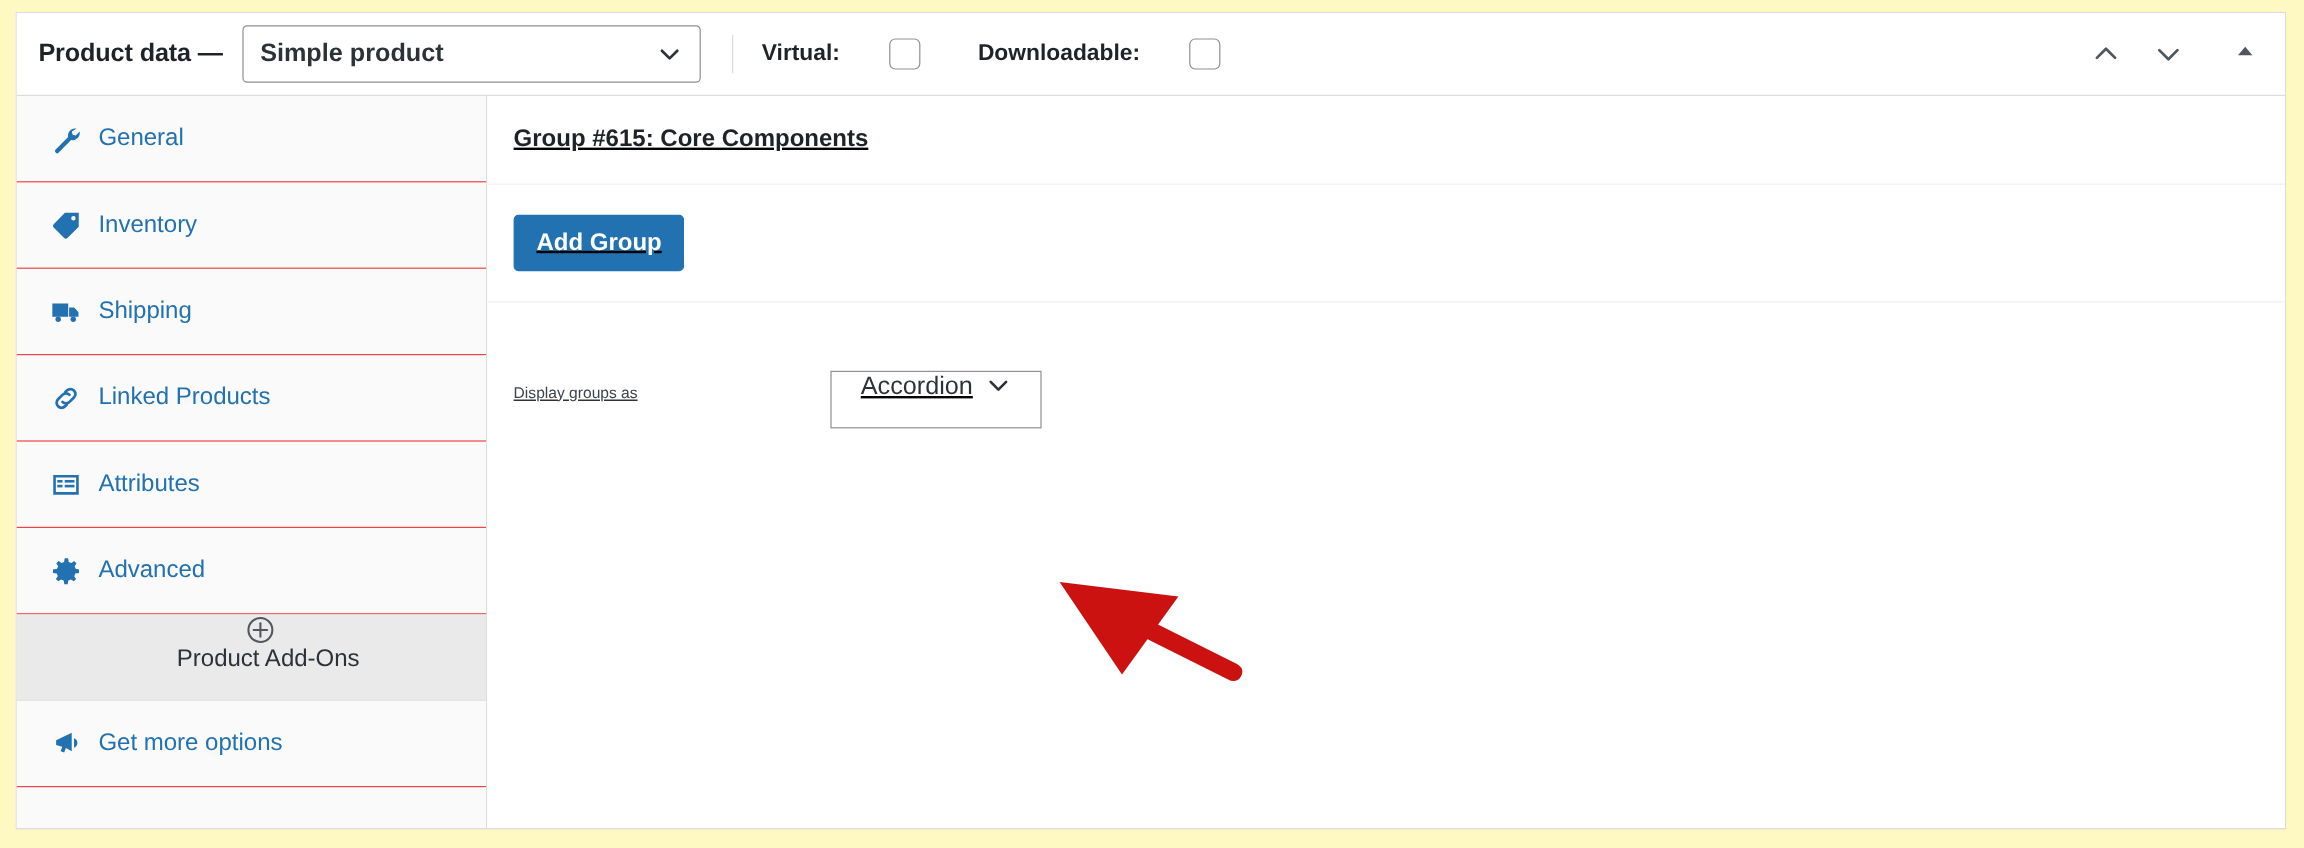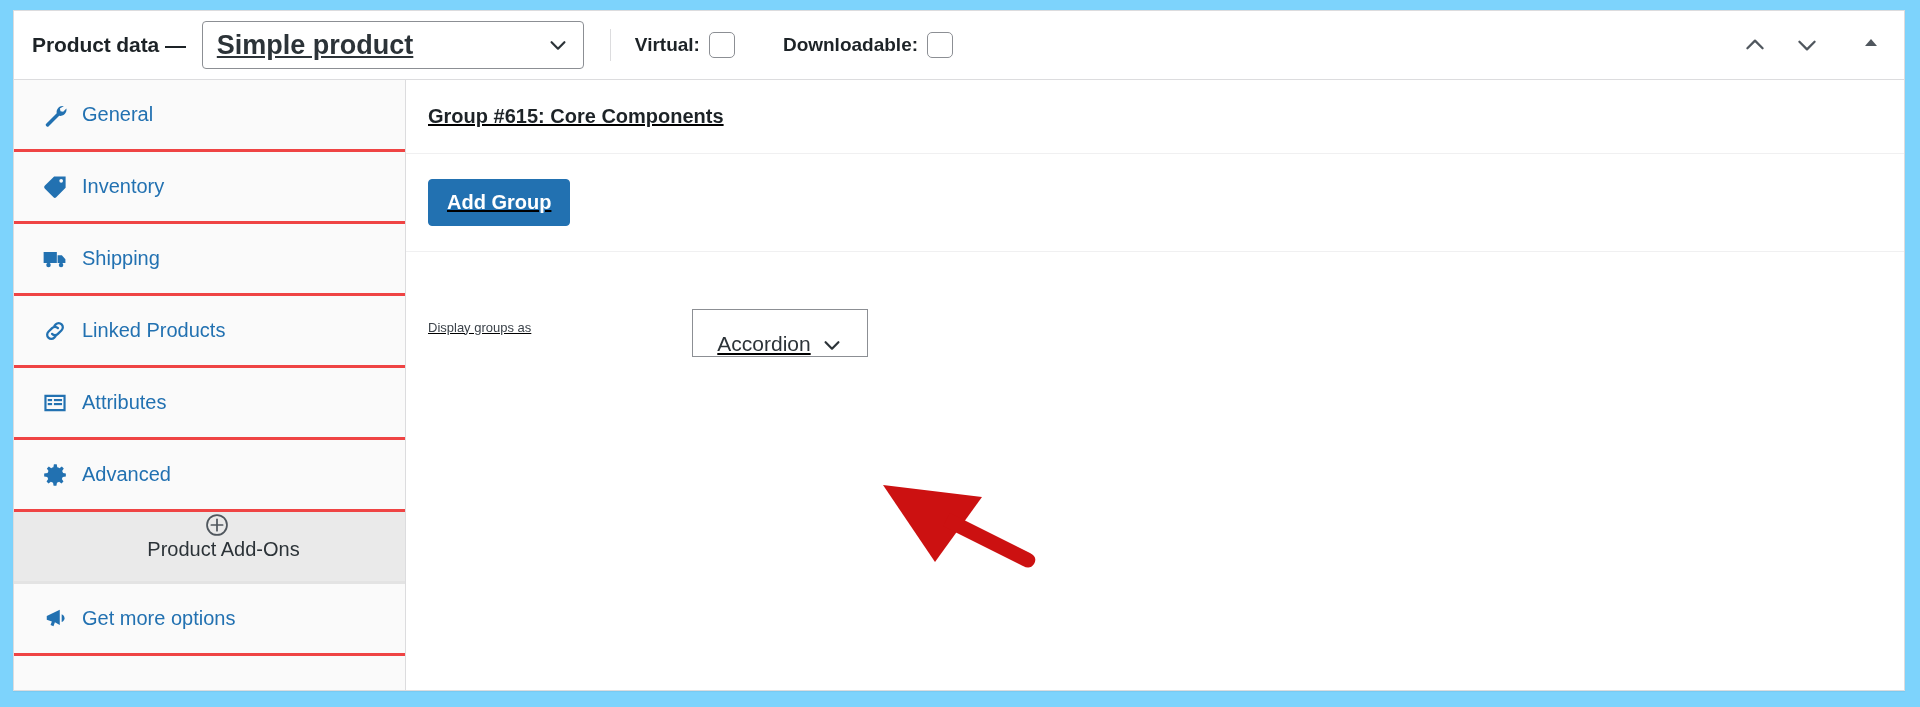--- a/index.html
+++ b/index.html
@@ -9,21 +9,21 @@
     width: 1920px;
     height: 707px;
     overflow: hidden;
     font-family: "Liberation Sans", sans-serif;
   }
 
   .page {
     position: relative;
     width: 1920px;
     height: 707px;
-    background: #7dd3fc;
+    background: #fef9c3;
   }
 
   
   .metabox {
     position: absolute;
     left: 13px;
     top: 10px;
     width: 1892px;
     height: 681px;
     background: #ffffff;
@@ -60,26 +60,25 @@
     border: 1px solid #8c8f94;
     border-radius: 4px;
     background: #fff;
     display: flex;
     align-items: center;
     padding: 0 14px;
     box-sizing: border-box;
     cursor: pointer;
   }
   .product-type-select .val {
-    font-size: 27px;
+    font-size: 21px;
     font-weight: bold;
     color: #2c3338;
     flex: 1;
     white-space: nowrap;
-    text-decoration: underline;
   }
   .chev {
     width: 22px;
     height: 22px;
     flex: 0 0 auto;
   }
   .chev svg { display:block; width:100%; height:100%; }
 
   .hdr-divider {
     width: 1px;
@@ -87,20 +86,21 @@
     background: #dcdcde;
     margin: 0 24px 0 26px;
     flex: 0 0 auto;
   }
 
   .checkbox-group {
     display: flex;
     align-items: center;
     margin-right: 48px;
     white-space: nowrap;
+    gap: 32px;
   }
   .checkbox-group .cb-label {
     font-size: 19px;
     font-weight: bold;
     color: #1d2327;
     margin-right: 9px;
   }
   .cbox {
     width: 26px;
     height: 26px;
@@ -159,21 +159,21 @@
     position: relative;
   }
 
   .tab {
     position: relative;
     height: 72px;
     display: flex;
     align-items: center;
     padding-left: 28px;
     box-sizing: border-box;
-    border-bottom: 3px solid #ef4444;
+    border-bottom: 1px solid #ef4444;
     cursor: pointer;
     background: transparent;
   }
   .tab.active {
     background: #eaeaea;
     border-bottom-color: #e3e3e3;
     flex-direction: column;
   }
 
   .tab-icon {
@@ -255,21 +255,21 @@
     white-space: nowrap;
   }
   .display-select {
     position: relative;
     width: 176px;
     height: 48px;
     border: 1px solid #8c8f94;
     border-radius: 0;
     background: #fff;
     display: flex;
-    align-items: flex-end;
+    align-items: flex-start;
     justify-content: center;
     gap: 10px;
     padding: 0 12px;
     box-sizing: border-box;
     cursor: pointer;
     margin-top: 11px;
   }
   .display-select .val {
     font-size: 21px;
     color: #2c3338;

